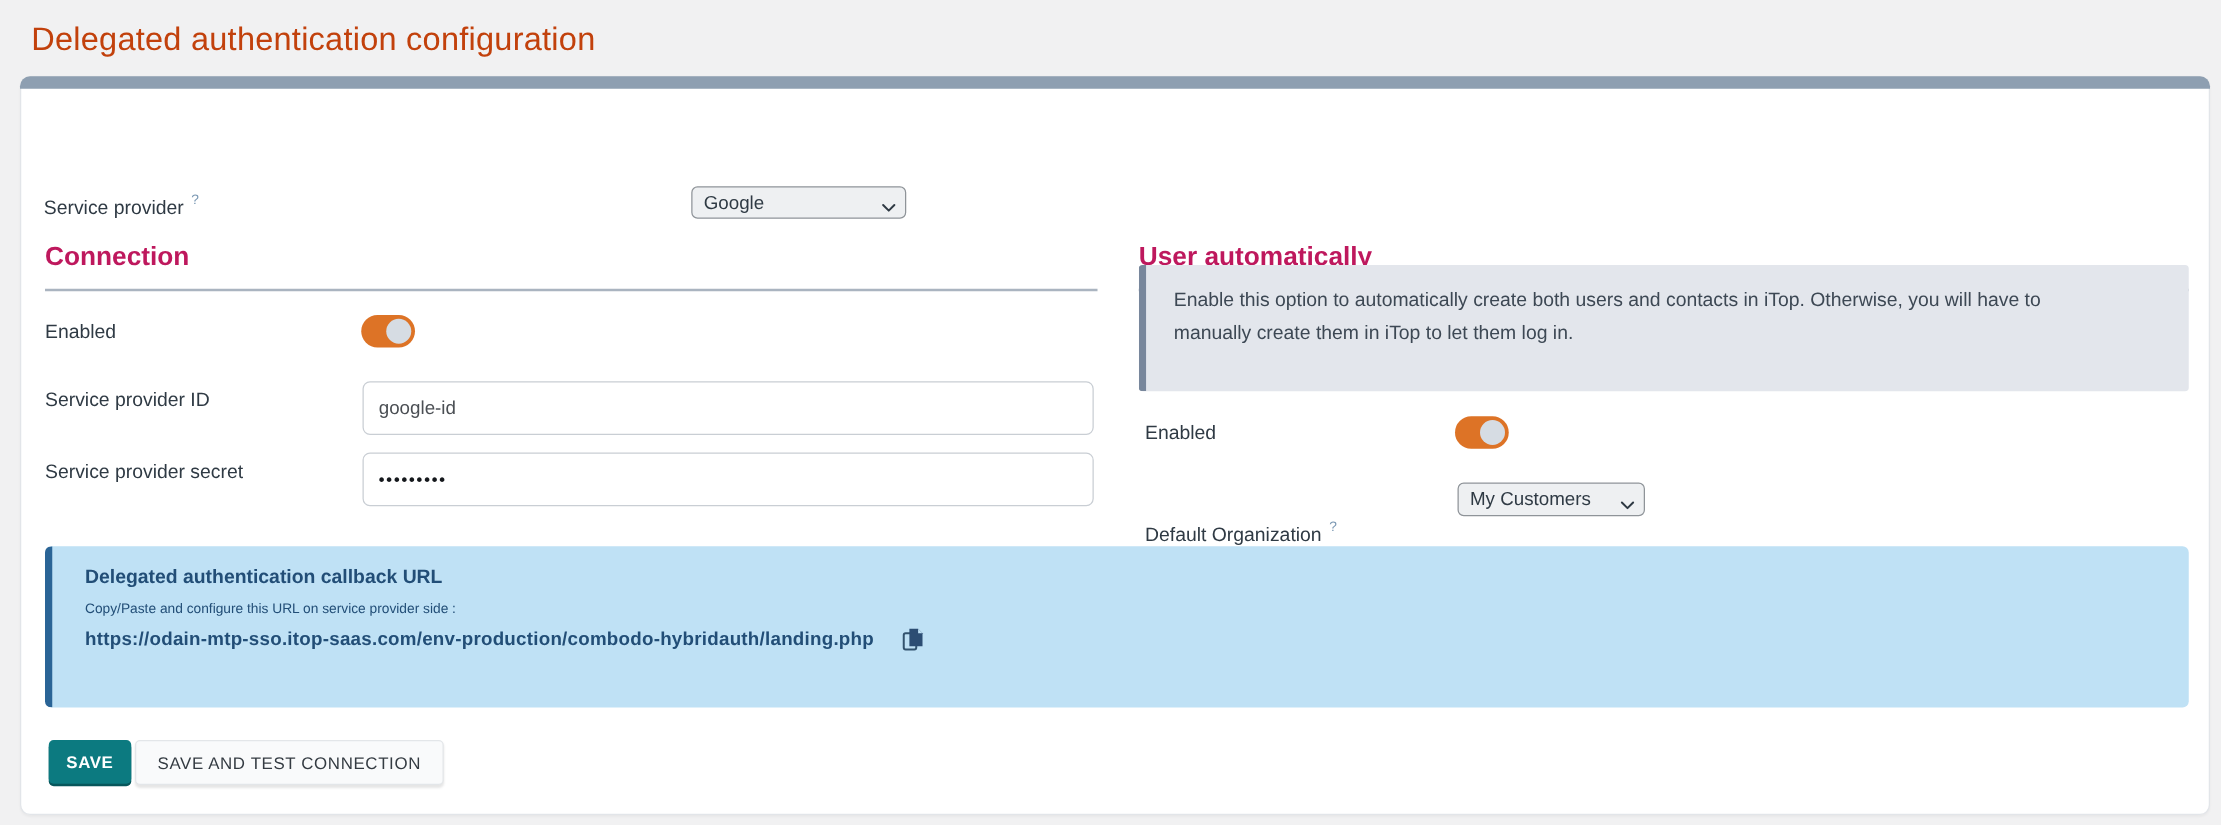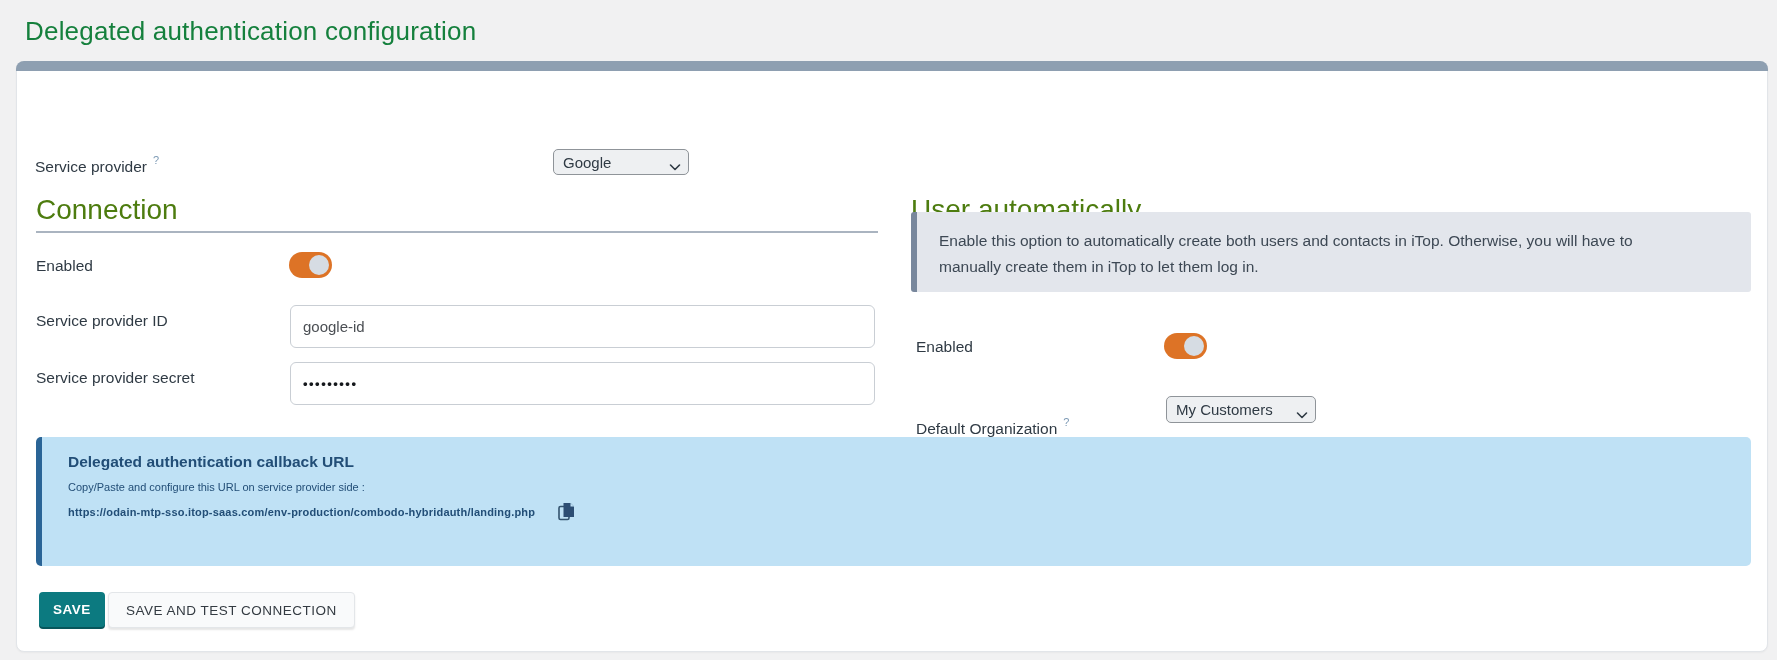--- a/index.html
+++ b/index.html
@@ -6,21 +6,21 @@
   html,body { width:1777px; height:660px; }
   body {
     background:#f1f1f2;
     font-family:"Liberation Sans", sans-serif;
     color:#313b46;
     position:relative;
     overflow:hidden;
   }
   .page-title {
     position:absolute; left:25px; top:16px;
-    font-size:26px; font-weight:400; color:#15803d; letter-spacing:.2px;
+    font-size:26px; font-weight:400; color:#c2410c; letter-spacing:.2px;
   }
   .panel {
     position:absolute; left:16px; top:61px; width:1752px; height:591px;
     background:#ffffff; border:1px solid #e2e5e9; border-radius:8px;
     box-shadow:0 1px 2px rgba(0,0,0,.04);
   }
   .panel-topbar {
     position:absolute; left:-1px; top:-1px; width:1752px; height:10px;
     background:#8e9fb1; border-radius:8px 8px 0 0;
   }
@@ -28,56 +28,56 @@
   .help-q { font-size:11px; color:#7d9ab5; vertical-align:8px; margin-left:6px; }
 
   .select-box {
     position:absolute; height:26px; background:#eef0f2;
     border:1px solid #8f9499; border-radius:5px;
     display:flex; align-items:center; padding:0 26px 0 9px;
     font-size:15px; color:#2f3a44; cursor:pointer; white-space:nowrap;
   }
   .select-box .chev { position:absolute; right:7px; top:8px; }
 
-  .section-title { position:absolute; font-size:28px; font-weight:400; color:#4d7c0f; }
+  .section-title { position:absolute; font-size:21px; font-weight:700; color:#be185d; }
   .hr { position:absolute; height:0; border-top:2px solid #aab4c0; }
 
   .toggle {
     position:absolute; width:43px; height:26px; border-radius:13px;
     background:#dd7326; cursor:pointer;
   }
   .toggle .knob {
     position:absolute; right:3px; top:3px; width:20px; height:20px;
     border-radius:50%; background:#d6dce3;
   }
 
   .text-input {
     position:absolute; width:585px; height:43px;
     border:1px solid #c9ced4; border-radius:6px; background:#fff;
     padding:0 12px; font-family:"Liberation Sans", sans-serif;
     font-size:15px; color:#4b4f54;
   }
   .text-input.secret { font-size:13px; letter-spacing:1.5px; color:#15181c; font-weight:700; }
 
   .info-box {
-    position:absolute; left:894px; top:150px; width:840px; height:80px;
+    position:absolute; left:894px; top:150px; width:840px; height:101px;
     background:#e3e6ec; border-left:6px solid #78879c; border-radius:3px;
     padding:16px 20px 0 22px;
   }
   .info-box p { font-size:15.5px; line-height:26px; color:#3d4854; max-width:730px; }
 
   .callout {
     position:absolute; left:19px; top:375px; width:1715px; height:129px;
     background:#bfe1f5; border-left:6px solid #2a6496; border-radius:5px;
     padding:16px 24px 0 26px; color:#224e77;
   }
   .callout .c-title { font-size:15.5px; font-weight:700; }
   .callout .c-instruction { font-size:11px; margin-top:10px; }
   .callout .c-url-row { display:flex; align-items:center; margin-top:8px; }
-  .callout .c-url { font-size:11px; font-weight:700; letter-spacing:.2px; }
+  .callout .c-url { font-size:15px; font-weight:700; letter-spacing:.2px; }
   .copy-btn { margin-left:22px; cursor:pointer; display:inline-flex; }
 
   .btn {
     position:absolute; top:530px; height:35px; border-radius:4px;
     display:flex; align-items:center; font-family:"Liberation Sans", sans-serif;
     font-size:13.5px; letter-spacing:.5px; cursor:pointer; white-space:nowrap;
   }
   .btn-save {
     left:22px; padding:0 14px; background:#0c7a80; color:#ffffff;
     font-weight:700; border:none; box-shadow:0 2px 0 #07565b;
@@ -91,21 +91,21 @@
 <body>
 
 <h1 class="page-title">Delegated authentication configuration</h1>
 
 <div class="panel">
   <div class="panel-topbar"></div>
 
   <div class="field-label" style="left:18px; top:92px;text-align:right;">
     <span>Service provider</span><sup class="help-q">?</sup>
   </div>
-  <div class="select-box" style="left:536px; top:87px; width:136px;">
+  <div class="select-box" style="left:536px; top:87px; width:172px;">
     <span>Google</span>
     <span class="chev">
       <svg width="12" height="9" viewBox="0 0 12 9">
           <path d="M1.5 2 L6 6.5 L10.5 2" fill="none" stroke="#2f3a44" stroke-width="1.6" stroke-linecap="round" stroke-linejoin="round"></path>
         </svg>
     </span>
   </div>
 
   <div class="section-title" style="left:19px; top:132px;">Connection</div>
   <div class="hr" style="left:19px; top:169px; width:842px;"></div>
@@ -129,21 +129,21 @@
   </div>
 
   <div class="field-label" style="left:899px; top:276px;">Enabled</div>
   <div class="toggle" style="left:1147px; top:271px;">
     <span class="knob"></span>
   </div>
 
   <div class="field-label" style="left:899px; top:330px;margin-top:24px;">
     <span>Default Organization</span><sup class="help-q">?</sup>
   </div>
-  <div class="select-box" style="left:1149px; top:324px; width:150px; height:27px;margin-top:10px;">
+  <div class="select-box" style="left:1149px; top:324px; width:150px; height:27px;">
     <span>My Customers</span>
     <span class="chev" style="top:9px;">
       <svg width="12" height="9" viewBox="0 0 12 9">
           <path d="M1.5 2 L6 6.5 L10.5 2" fill="none" stroke="#2f3a44" stroke-width="1.6" stroke-linecap="round" stroke-linejoin="round"></path>
         </svg>
     </span>
   </div>
 
   <div class="callout">
     <div class="c-title">Delegated authentication callback URL</div>

